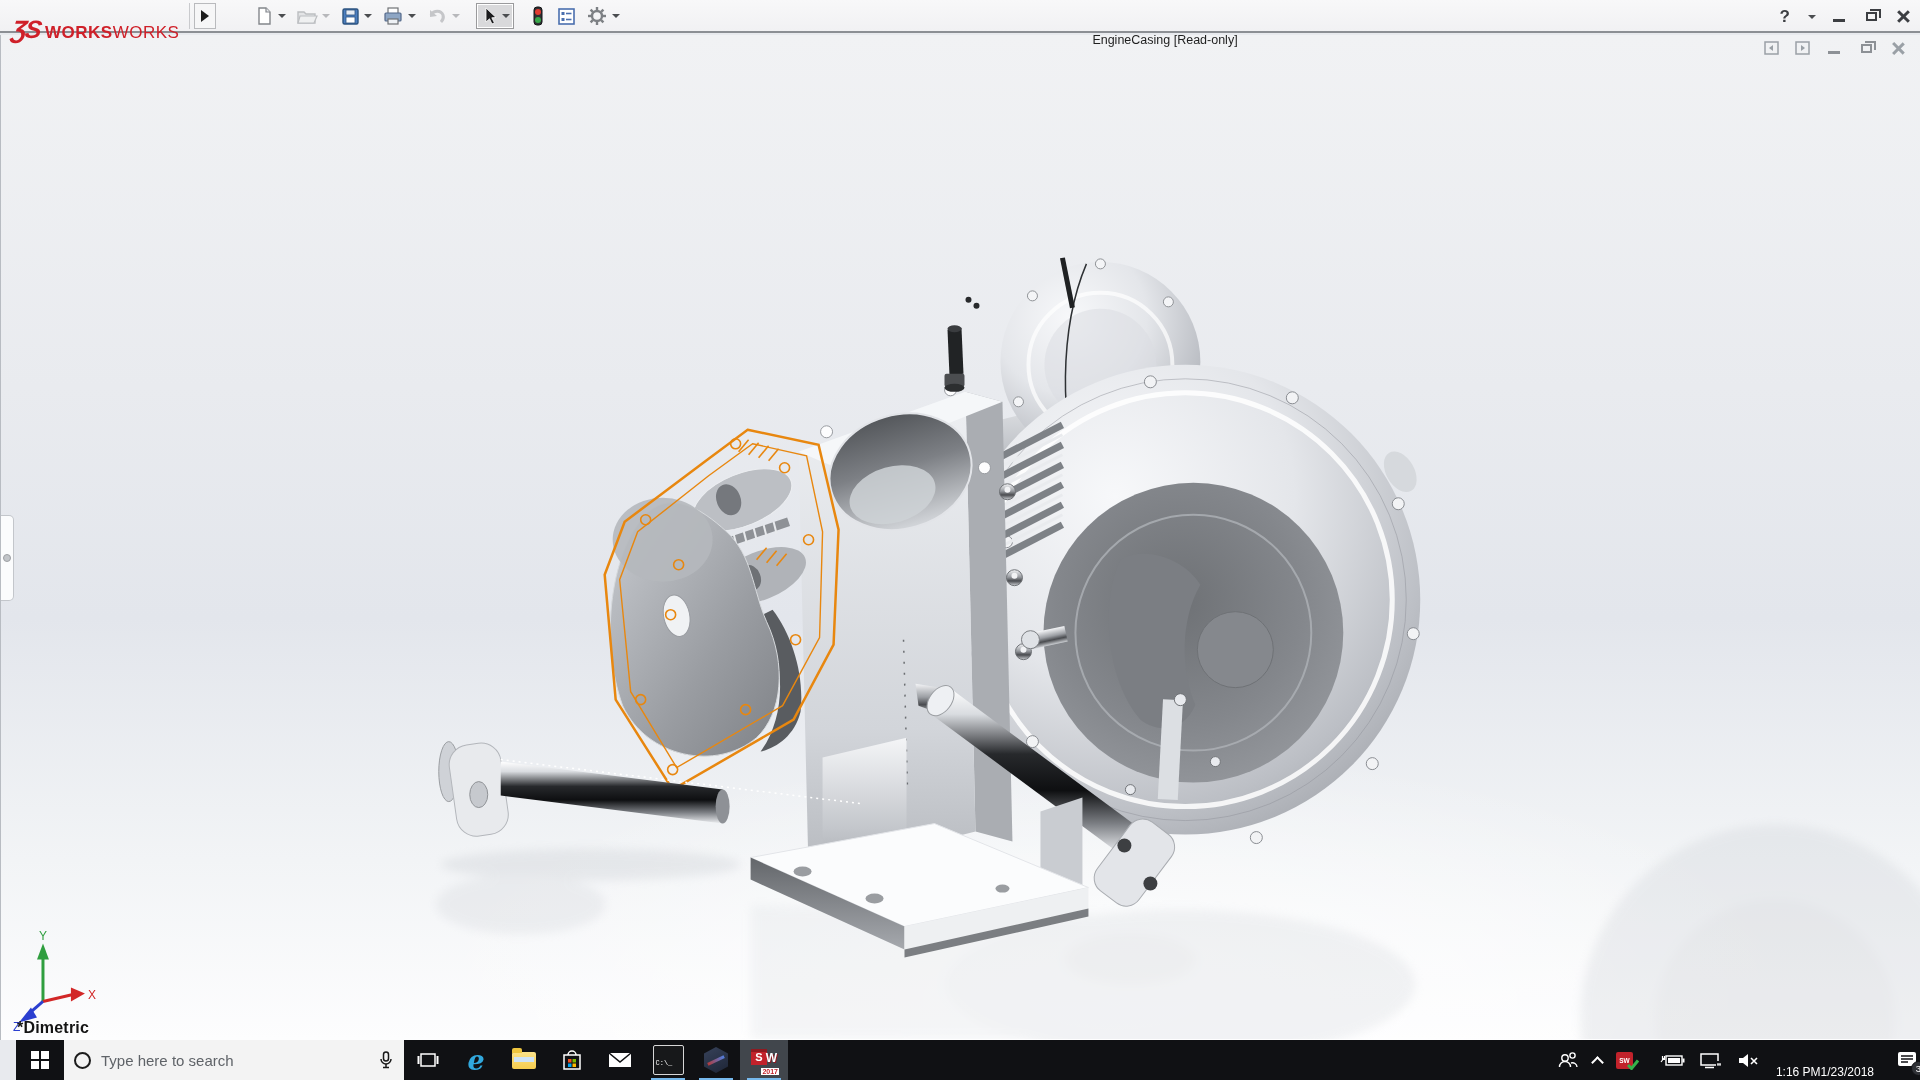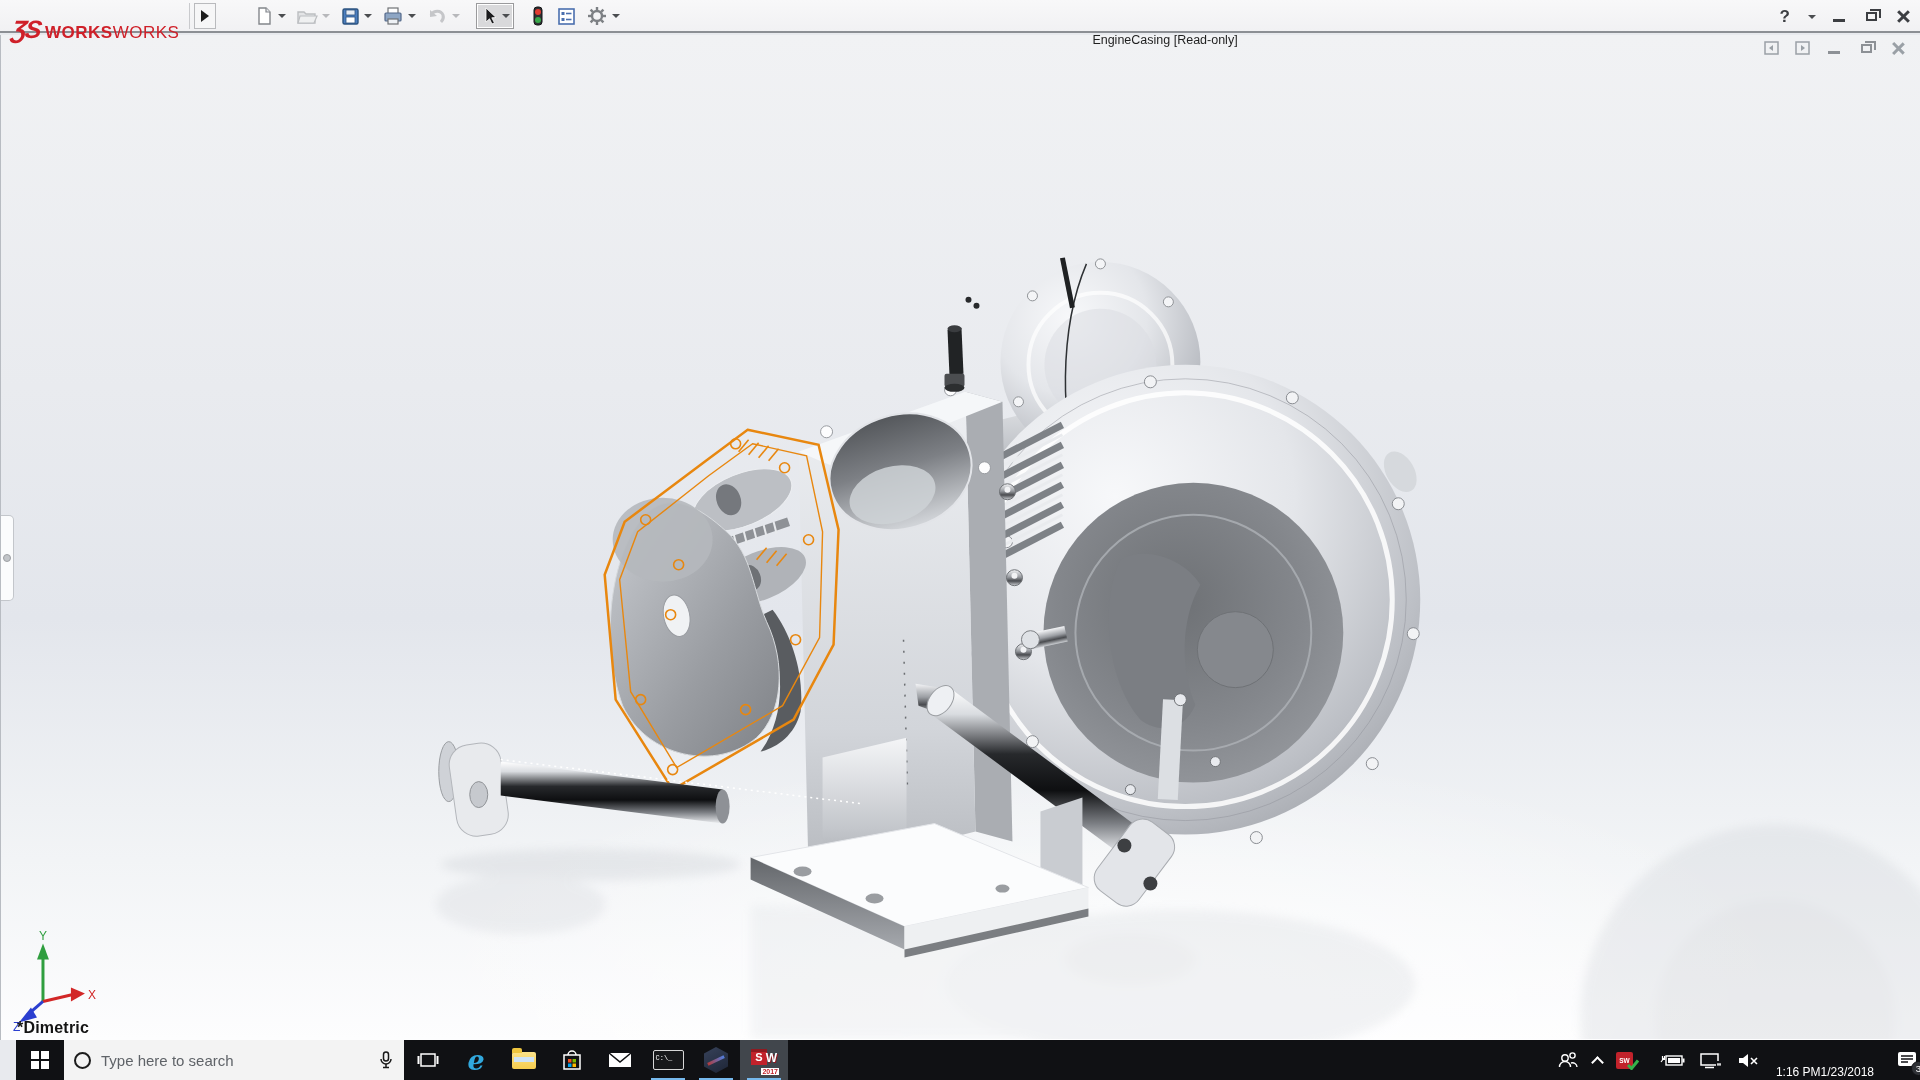--- a/index.html
+++ b/index.html
@@ -78,21 +78,21 @@
   .underline { position:absolute; bottom:0; left:7px; right:7px; height:2.5px; background:#76b9ed; }
   .tb-btn.active { background:#41464c; }
   .edge-e { font-size:27px; font-weight:bold; color:#31a8dd; font-family:"DejaVu Serif",serif;
     font-style:italic; line-height:1; }
   .folder { position:relative; width:24px; height:17px; background:linear-gradient(#fbe289,#f6cd4e);
     border-radius:2px; }
   .folder:before { content:""; position:absolute; top:-4px; left:0; width:10px; height:5px;
     background:#eec53f; border-radius:2px 2px 0 0; }
   .folder:after { content:""; position:absolute; left:2px; top:5px; right:2px; height:5px; background:#cfe4f7; }
   .cmdbox { width:31px; height:20px; background:#17181a; border:1px solid #d7d7d7; border-radius:2px;
-    font-family:"Liberation Mono",monospace; font-size:7px; color:#fff; padding:4px 2px; line-height:1.1; }
+    font-family:"Liberation Mono",monospace; font-size:7px; color:#fff; padding:14px 2px; line-height:1.1; }
   .hexagon { width:24px; height:26px; background:linear-gradient(150deg,#37425a,#1d2536);
     clip-path:polygon(50% 0,100% 25%,100% 75%,50% 100%,0 75%,0 25%); position:relative; }
   .hexagon:after { content:""; position:absolute; left:3px; top:12px; width:18px; height:3px;
     background:linear-gradient(90deg,#b33a3a,#4f7fe0); transform:rotate(-25deg); }
   .sw-ico { position:relative; width:26px; height:26px; }
   .sw-cube { position:absolute; left:0; top:2px; width:16px; height:16px; background:#c2222b;
     box-shadow:inset 0 3px 0 #8f1920; display:flex; align-items:center; justify-content:center;
     color:#fff; font-weight:bold; font-size:11px; }
   .sw-w { position:absolute; right:0; top:4px; color:#fff; font-weight:bold; font-size:12px;
     text-shadow:1px 1px 0 #8f1920; }

